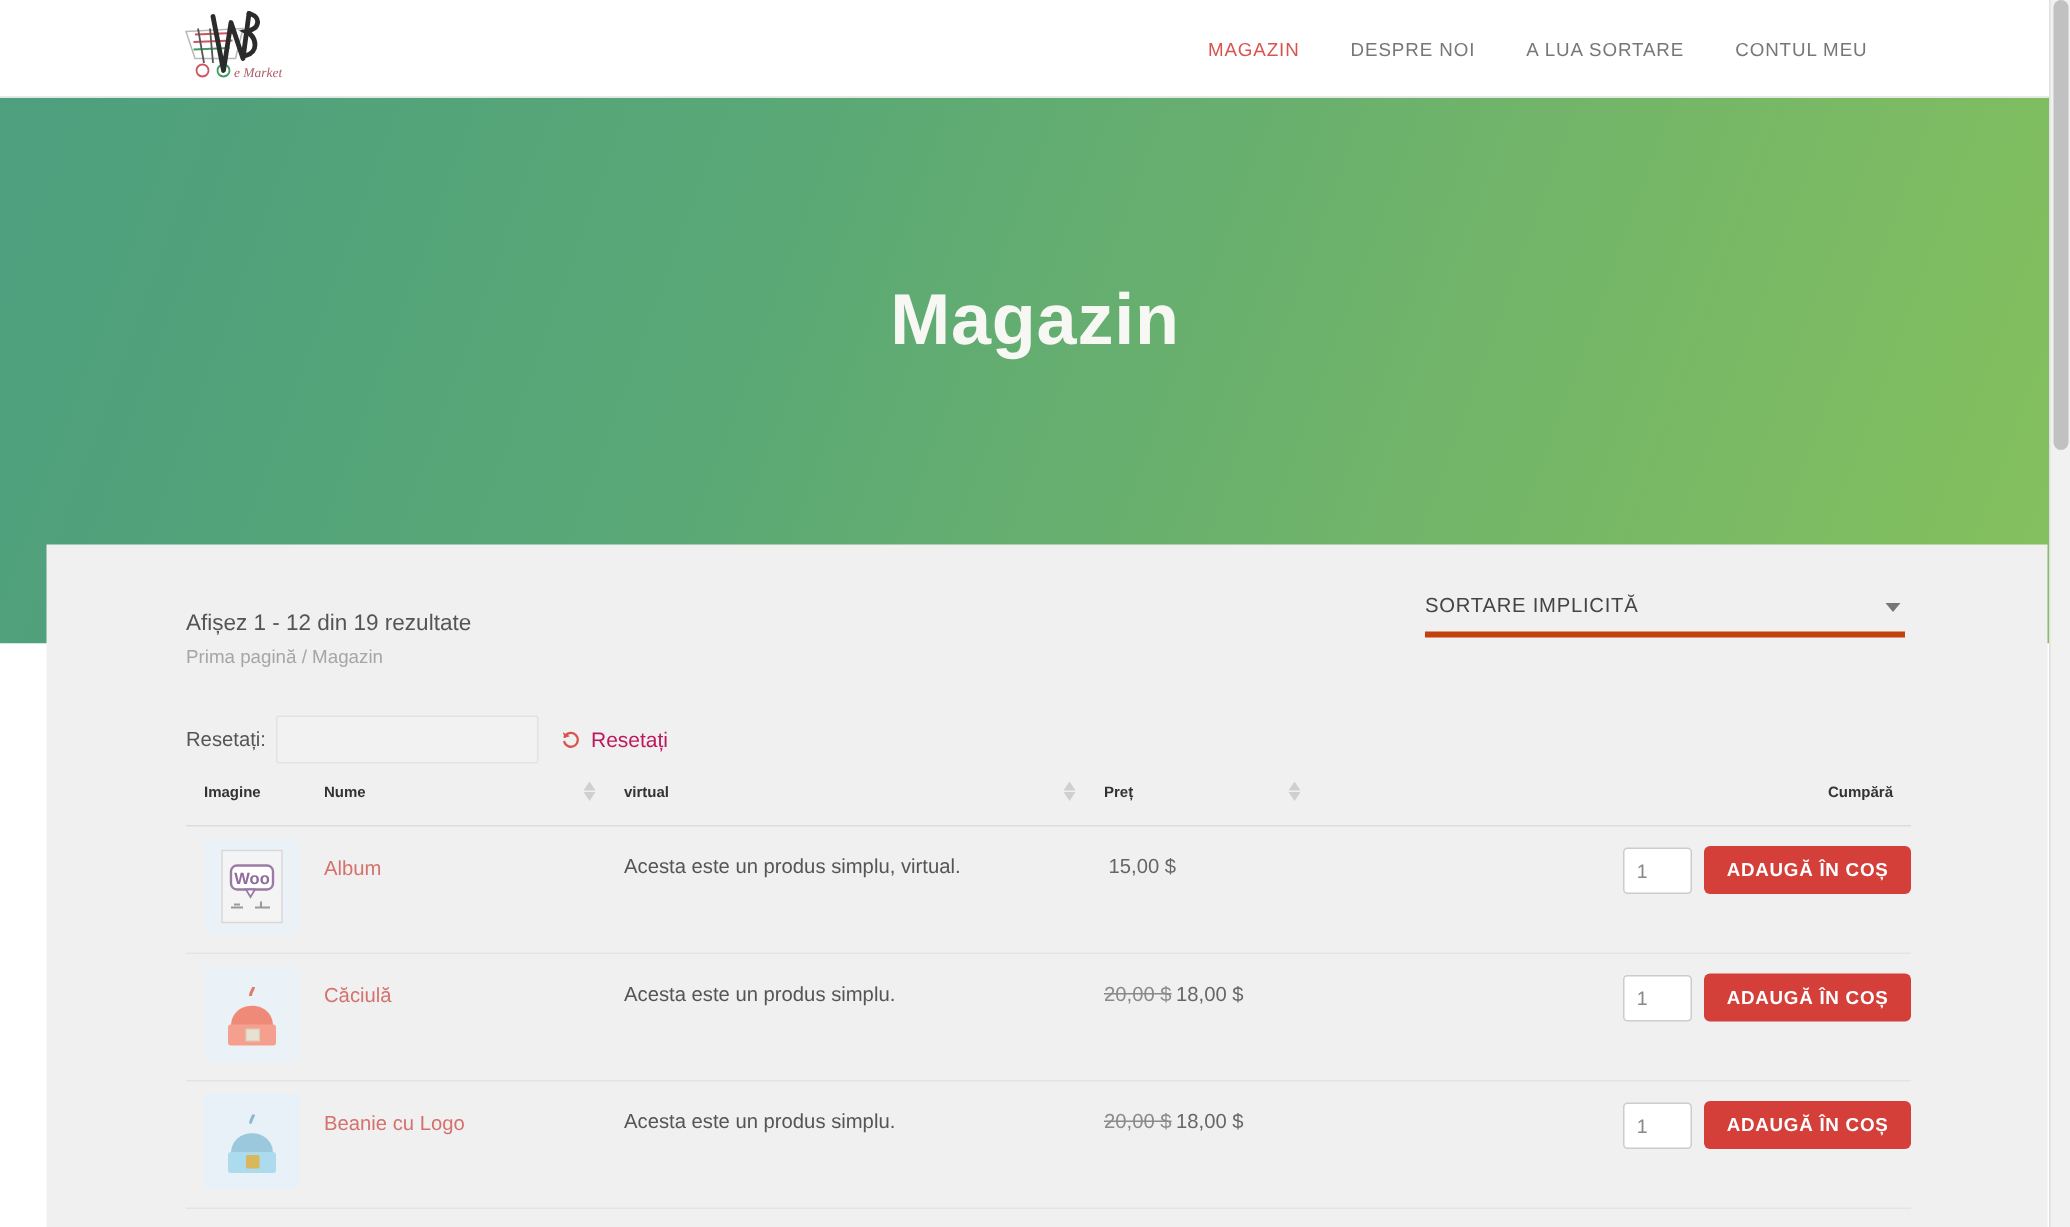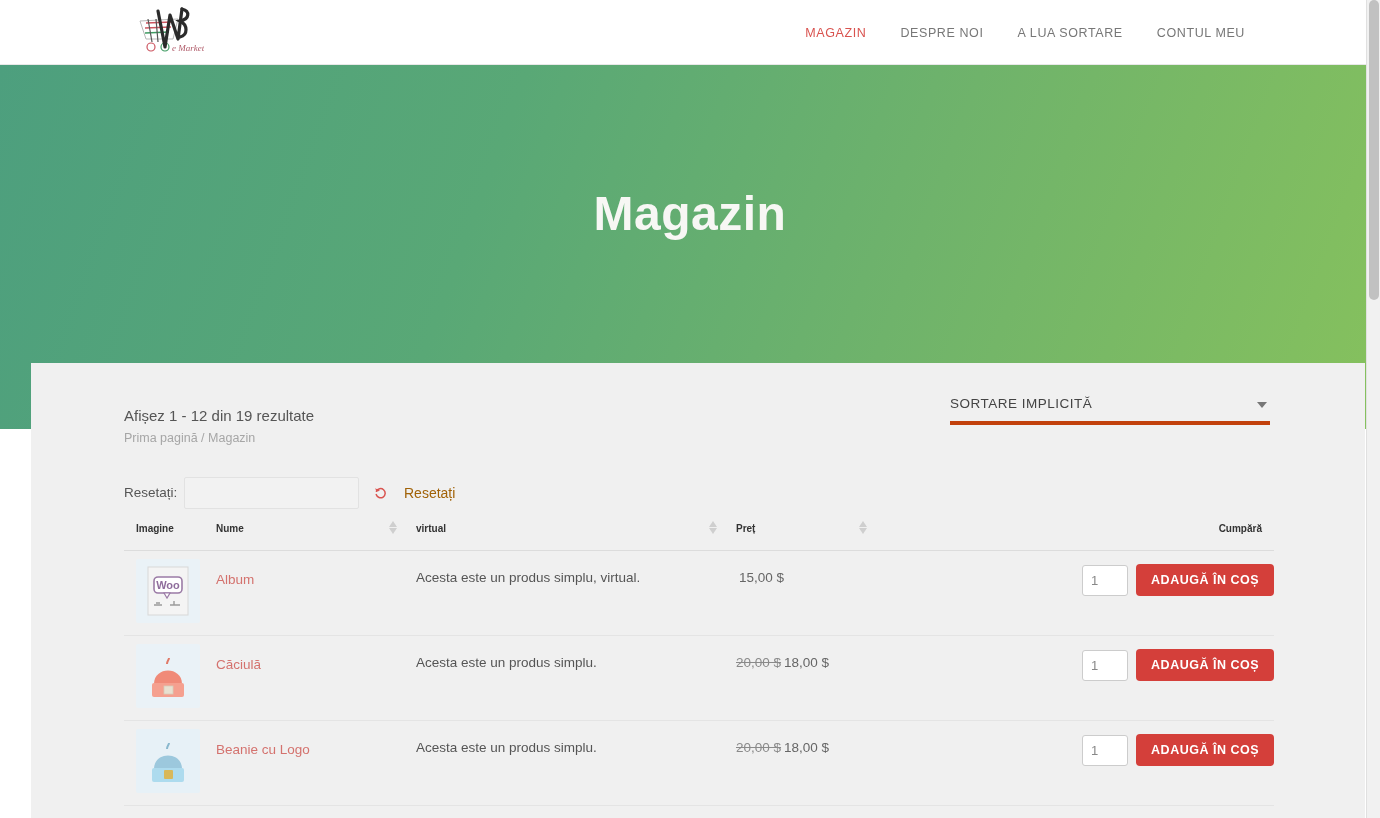--- a/index.html
+++ b/index.html
@@ -14,21 +14,21 @@
 
   
   .site-header{
     position:absolute; top:0; left:0; width:1380px; height:65px;
     background:#ffffff;
     display:flex; align-items:center;
     border-bottom:1px solid #e8e8e8;
     z-index:5;
   }
   .logo-wrap{
-    position:absolute; left:132px; top:4px; width:72px; height:56px;
+    position:absolute; left:116px; top:4px; width:72px; height:56px;
     display:flex; align-items:center; justify-content:center;
   }
   .main-nav{
     position:absolute; right:118px; top:0; height:65px;
     display:flex; align-items:center; gap:0px;
   }
   .nav-item{
     font-size:12.5px; letter-spacing:.6px; color:#777777;
     padding:0 17px; text-decoration:none; white-space:nowrap;
     cursor:pointer;
@@ -93,22 +93,22 @@
     position:absolute; left:0; top:8px; font-size:13.5px; color:#555555;
   }
   .search-input{
     position:absolute; left:60px; top:0px; width:175px; height:32px;
     background:#f2f2f2; border:1px solid #e2e2e2; border-radius:2px;
     font-family:"Liberation Sans", sans-serif; font-size:13px; color:#555;
     padding:0 6px; outline:none;
   }
   .reset-btn{
     position:absolute; left:250px; top:8px;
-    font-size:14px; color:#a16207; cursor:pointer;
-    display:flex; align-items:center; gap:16px;
+    font-size:14px; color:#be185d; cursor:pointer;
+    display:flex; align-items:center; gap:6px;
   }
   .reset-icon{ display:inline-block; width:14px; height:14px; }
 
   
   .product-table{
     position:absolute; left:93px; top:160px; width:1150px;
     border-collapse:collapse;
   }
   .product-table th{
     text-align:left; font-size:10px; color:#333333; font-weight:bold;

